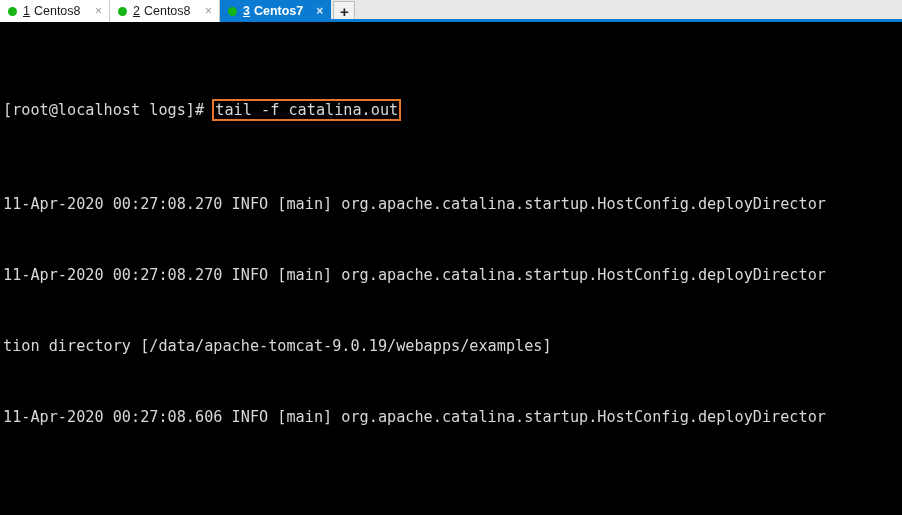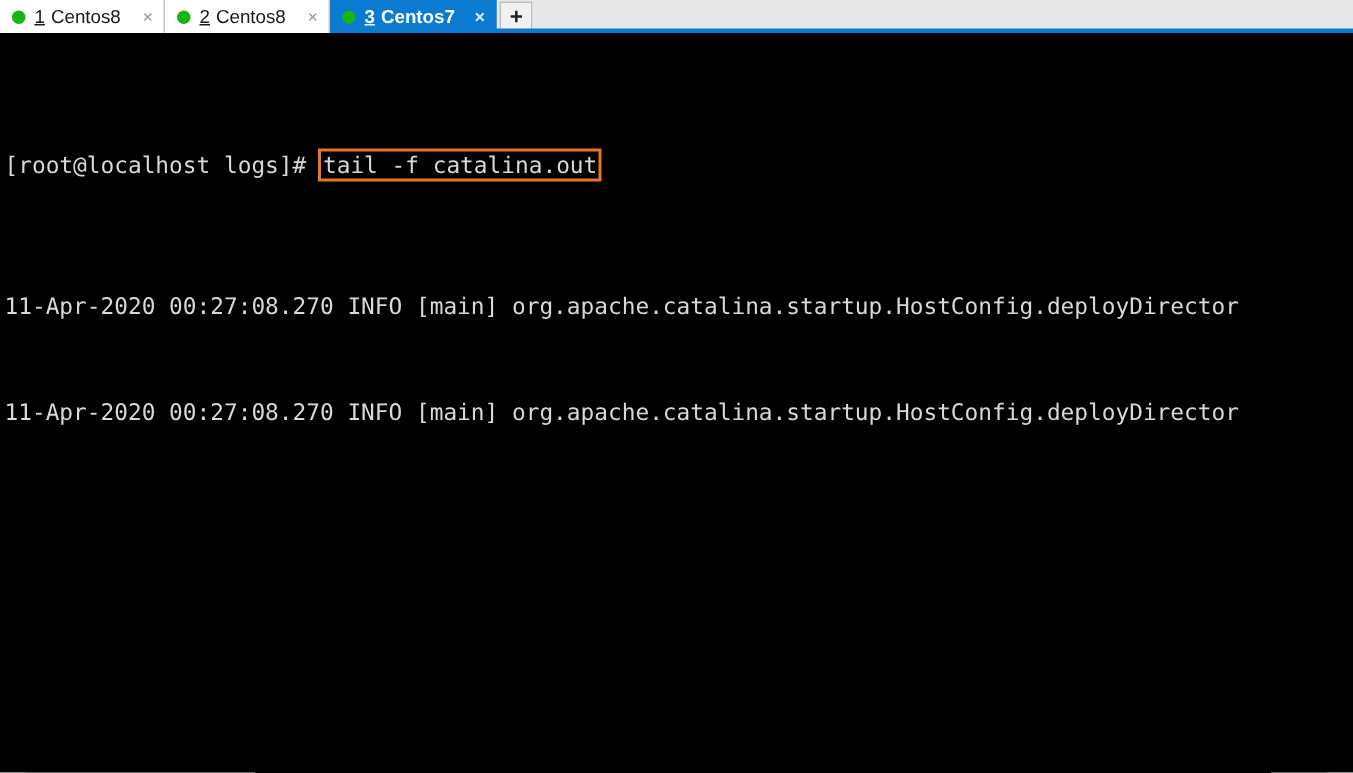--- a/index.html
+++ b/index.html
@@ -111,21 +111,20 @@
   }
 
   
   .terminal {
     flex: 1 1 auto;
     background: #000000;
     position: relative;
     overflow: hidden;
     padding: 6px 0 0 3px;
     box-sizing: border-box;
-    border-radius: 19px;
   }
   .term-lines {
     font-family: "DejaVu Sans Mono", "Liberation Mono", monospace;
     font-size: 15.2px;
     line-height: 23.6px;
     letter-spacing: 0px;
     color: #d8d8d8;
     white-space: pre;
   }
   .tline {
@@ -173,20 +172,22 @@
     <div class="tabbar-filler"></div>
   </div>
 
   <div class="terminal">
     <div class="term-lines">
 
       <div class="tline"><span>[root@localhost logs]# </span><span class="highlight-cmd">tail -f catalina.out</span></div>
 
       <div class="tline">11-Apr-2020 00:27:08.270 INFO [main] org.apache.catalina.startup.HostConfig.deployDirector</div>
       <div class="tline">11-Apr-2020 00:27:08.270 INFO [main] org.apache.catalina.startup.HostConfig.deployDirector</div>
+      <div class="tline">tion directory [/data/apache-tomcat-9.0.19/webapps/examples]</div>
+      <div class="tline">11-Apr-2020 00:27:08.606 INFO [main] org.apache.catalina.startup.HostConfig.deployDirector</div>
       
       
       
       
       
       
       
       
       
       

